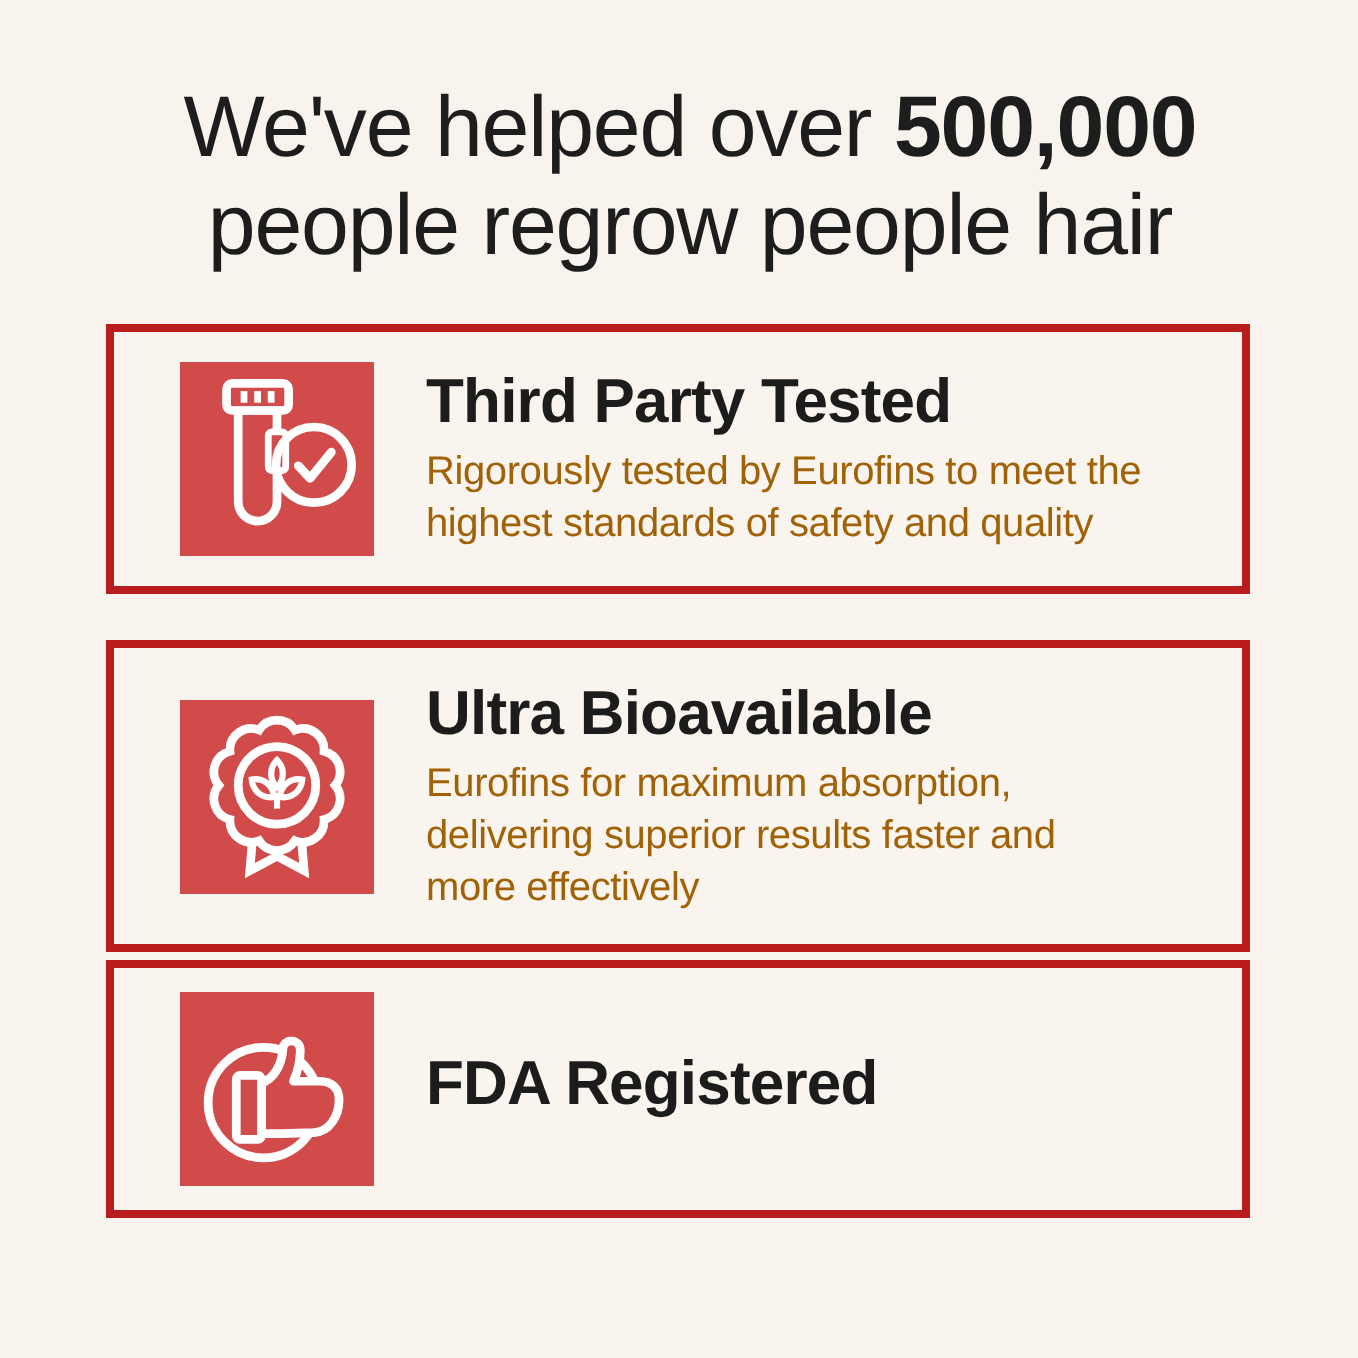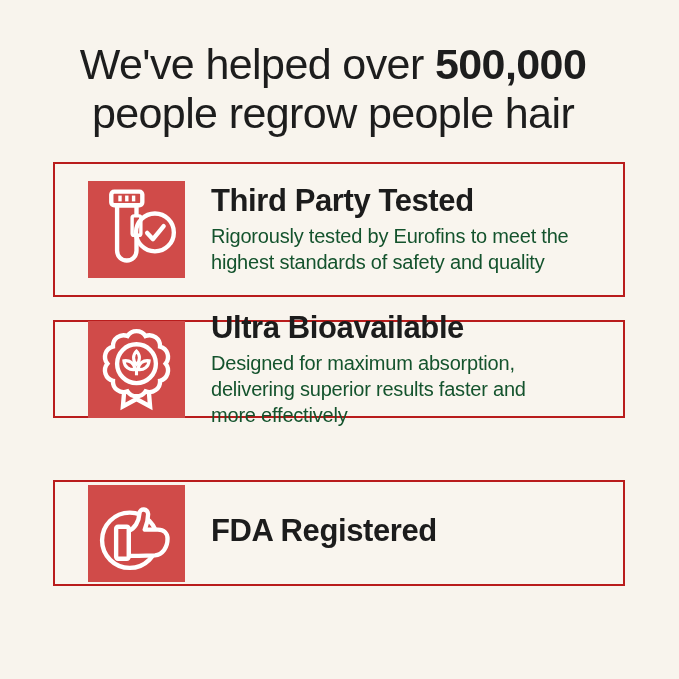--- a/index.html
+++ b/index.html
@@ -6,43 +6,43 @@
   body{
     width:679px;height:679px;
     background:#f8f4ed;
     font-family:"Liberation Sans", sans-serif;
     position:relative;
     overflow:hidden;
     color:#1d1d1d;
   }
   .headline{
     position:absolute;
-    top:40px;left:0;width:666px;
+    top:40px;left:12px;width:666px;
     text-align:center;
     font-size:43px;
     line-height:49px;
     letter-spacing:-0.6px;
     color:#1d1d1d;
   }
   .headline strong{font-weight:700;}
   .card{
     position:absolute;
     left:53px;
     width:572px;
-    border:2px solid #b91c1c;
+    border:4px solid #b91c1c;
     background:#f9f5ee;
     box-sizing:border-box;
     display:flex;
     align-items:center;
     padding-left:33px;
     padding-right:16px;
   }
   .card-1{top:162px;height:135px;}
-  .card-2{top:320px;height:98px;}
-  .card-3{top:480px;height:106px;}
+  .card-2{top:320px;height:156px;}
+  .card-3{top:480px;height:129px;}
   .icon-tile{
     width:97px;height:97px;
     background:#d04b49;
     flex:0 0 auto;
   }
   .icon-tile svg{display:block;width:97px;height:97px;}
   .card-text{
     margin-left:26px;
     flex:1 1 auto;
   }
@@ -50,21 +50,21 @@
     font-size:31px;
     font-weight:700;
     letter-spacing:-0.4px;
     color:#1c1c1c;
     margin:0 0 5px 0;
     line-height:34px;
   }
   .card-desc{
     font-size:20px;
     line-height:26px;
-    color:#14532d;
+    color:#a16207;
     margin:0;
     white-space:pre-line;
     letter-spacing:-0.2px;
   }
 </style>
 </head>
 <body>
 
 <div class="headline">
   <div><span>We've helped over </span><strong>500,000</strong></div>
@@ -98,21 +98,21 @@
       <path d="M80,44 A11 11 0 0 1 74.27,61.63 A11 11 0 0 1 59.27,72.53 A11 11 0 0 1 40.73,72.53 A11 11 0 0 1 25.73,61.63 A11 11 0 0 1 20,44 A11 11 0 0 1 25.73,26.37 A11 11 0 0 1 40.73,15.47 A11 11 0 0 1 59.27,15.47 A11 11 0 0 1 74.27,26.37 A11 11 0 0 1 80,44 Z" fill="#d04b49"></path>
       <circle cx="50" cy="44" r="20"></circle>
       <path d="M50,31 C54,35 54,41 50,45 C46,41 46,35 50,31 Z" stroke-width="3.2"></path>
       <path d="M37,41 C43,40 48,44 48.5,50 C42.5,51 37.5,47 37,41 Z" stroke-width="3.2"></path>
       <path d="M63,41 C57,40 52,44 51.5,50 C57.5,51 62.5,47 63,41 Z" stroke-width="3.2"></path>
       <line x1="50" y1="48" x2="50" y2="56" stroke-width="3.2"></line>
     </svg>
   </div>
   <div class="card-text">
     <h2 class="card-title">Ultra Bioavailable</h2>
-    <p class="card-desc">Designed for maximum absorption,
+    <p class="card-desc">Eurofins for maximum absorption,
 delivering superior results faster and
 more effectively</p>
   </div>
 </div>
 
 <div class="card card-3">
   <div class="icon-tile">
     <svg viewBox="0 0 100 100" fill="none" stroke="#ffffff" stroke-width="4.5">
       <circle cx="43" cy="57" r="28.5"></circle>
       <path d="M42,73 L42,47 C48,45 52.5,38 53,29.5 C53.3,23.5 62,24 62,30 C62,36.5 60,42.5 58.5,46 L72,46 C78.5,46 82,50 82,55.5 C82,64 77,72 69,72.5 L52,73 Z" fill="#d04b49" stroke-linejoin="round"></path>

